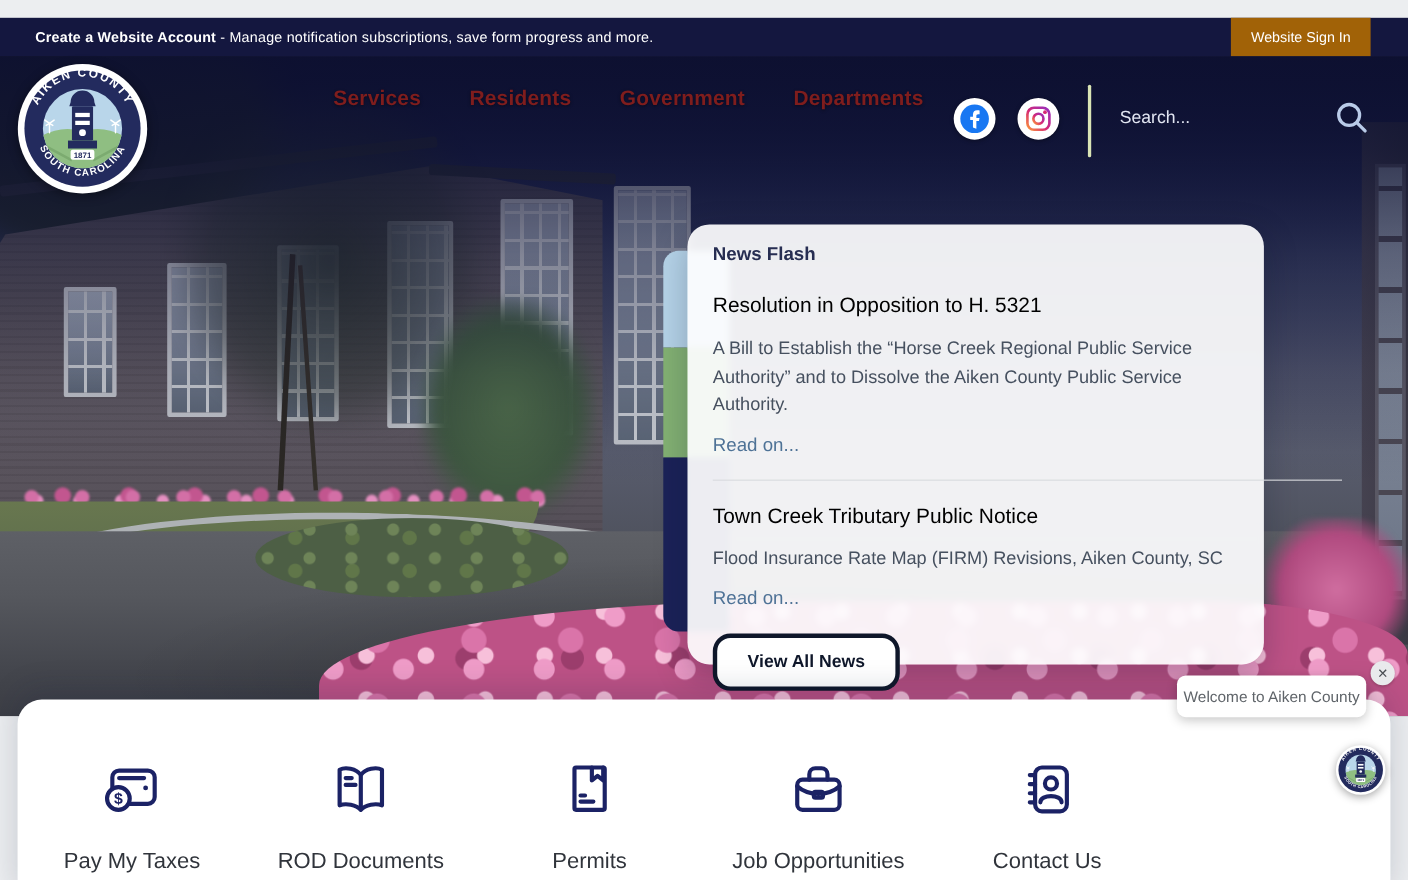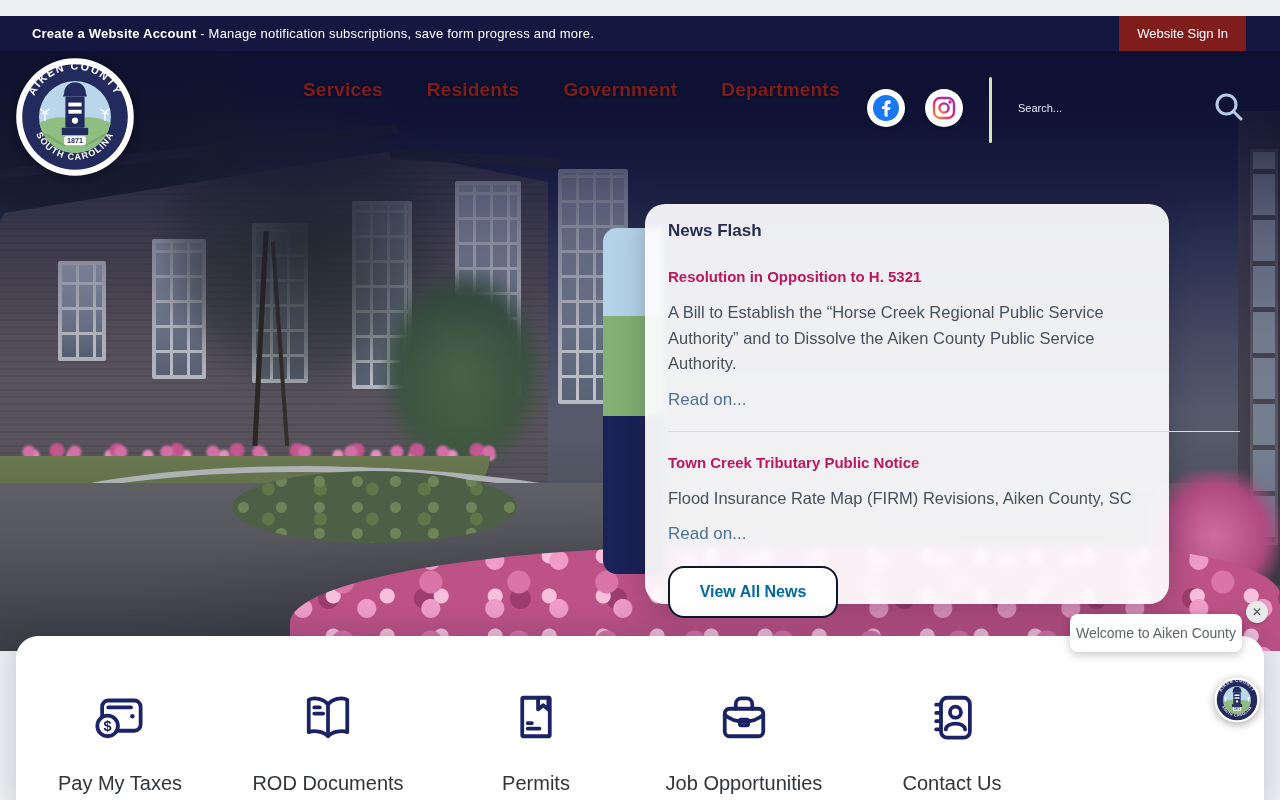--- a/index.html
+++ b/index.html
@@ -6,21 +6,21 @@
   html,body { width:1280px; height:800px; overflow:hidden; background:#eceef0;
               font-family:"Liberation Sans", sans-serif; }
   .stage { position:relative; width:1280px; height:800px; overflow:hidden;margin-top:16px; }
 
   
   .topbar { position:absolute; left:0; top:0; width:1280px; height:35px;
             background:#14173f; display:flex; align-items:center; z-index:40; }
   .promo { margin-left:32px; color:#fff; font-size:13px; letter-spacing:.2px; }
   .promo b { font-weight:700; }
   .signin-btn { position:absolute; right:34px; top:0; height:35px; padding:0 18px;
-                background:#7f1d1d; color:#fff; font-size:13px; border:none;
+                background:#a16207; color:#fff; font-size:13px; border:none;
                 display:flex; align-items:center; cursor:pointer;
                 font-family:"Liberation Sans", sans-serif; }
 
   
   .hero { position:absolute; left:0; top:35px; width:1280px; height:600px;
           overflow:hidden; z-index:1;
           background:linear-gradient(180deg,#10143a 0%,#171c46 9%,#242b53 20%,
                      #3a4161 33%,#4c5068 47%,#585c6d 60%,#4c4f59 78%,#41434c 100%); }
   .hero > div { position:absolute; }
   .bldg { left:-12px; top:100px; width:560px; height:345px;
@@ -96,44 +96,44 @@
   .main-nav .nav-item { color:#7f1d1d; font-size:19px; font-weight:700; letter-spacing:.2px;
                cursor:pointer; text-shadow:0 1px 3px rgba(0,0,0,.45); }
   .social-search { position:absolute; right:34px; top:59px; display:flex; align-items:center; z-index:45; }
   .soc { width:38px; height:38px; border-radius:50%; background:#fff; display:flex;
          align-items:center; justify-content:center; cursor:pointer;
          box-shadow:0 1px 4px rgba(0,0,0,.35); }
   .soc + .soc { margin-left:20px; }
   .hdr-divider { width:3px; height:66px; background:#d9e4b5; margin:0 26px; border-radius:2px;
                  align-self:center; position:relative; top:2px; }
   .search-input { width:168px; background:transparent; border:none; outline:none;
-                  color:#eef1f8; font-size:11px; font-family:"Liberation Sans",sans-serif; }
+                  color:#eef1f8; font-size:16px; font-family:"Liberation Sans",sans-serif; }
   .search-input::placeholder { color:#e2e6f2; }
   .search-btn { background:none; border:none; cursor:pointer; margin-left:26px; padding:0; }
 
   
   .tab-stack div { position:absolute; width:60px; z-index:4; }
   .tab-blue  { left:603px; top:212px; height:88px;  background:#b5d3e8; border-radius:14px 0 0 0; }
   .tab-green { left:603px; top:300px; height:100px; background:#83b173; }
   .tab-navy  { left:603px; top:400px; height:158px; background:#1b2258; border-radius:0 0 0 14px; }
 
   
-  .news-card { position:absolute; left:645px; top:188px; width:524px; height:400px; z-index:5;
+  .news-card { position:absolute; left:625px; top:188px; width:524px; height:400px; z-index:5;
                background:rgba(253,253,254,.93); border-radius:20px;
                box-shadow:0 10px 30px rgba(10,14,40,.25);
                -webkit-backdrop-filter:blur(3px); backdrop-filter:blur(3px);
                padding:17px 28px 24px 23px; }
   .nf-title { font-size:17px; font-weight:700; color:#272e52; margin-bottom:27px; }
-  .nf-heading { font-size:15px; font-weight:700; color:#be185d; cursor:pointer; }
+  .nf-heading { font-size:19px; font-weight:400; color:#000000; cursor:pointer; }
   .nf-body { font-size:16.5px; color:#46505f; line-height:1.55; margin-top:15px; max-width:560px; }
   .nf-link { display:inline-block; font-size:17px; font-weight:400; color:#4e7296;
              margin-top:13px; cursor:pointer; }
   .nf-divider { height:1px; background:#d9dbdf; margin:21px 0 22px 0; width:572px; }
   .view-all-btn { margin-top:22px; width:170px; height:52px; background:#fff;
-                  border:2px solid #0f172a; border-radius:16px; color:#0369a1;
+                  border:4px solid #0f172a; border-radius:16px; color:#0f172a;
                   font-size:16px; font-weight:700; cursor:pointer;
                   font-family:"Liberation Sans",sans-serif; }
 
   
   .bottom-panel { position:absolute; left:16px; top:620px; width:1248px; height:180px;
                   background:#fff; border-radius:22px 22px 0 0; z-index:10;
                   box-shadow:0 -8px 28px rgba(20,25,60,.18);
                   display:flex; padding-top:48px; }
   .ql-item { width:208px; display:flex; flex-direction:column; align-items:center; cursor:pointer; }
   .ql-item svg { width:66px; height:66px; }

